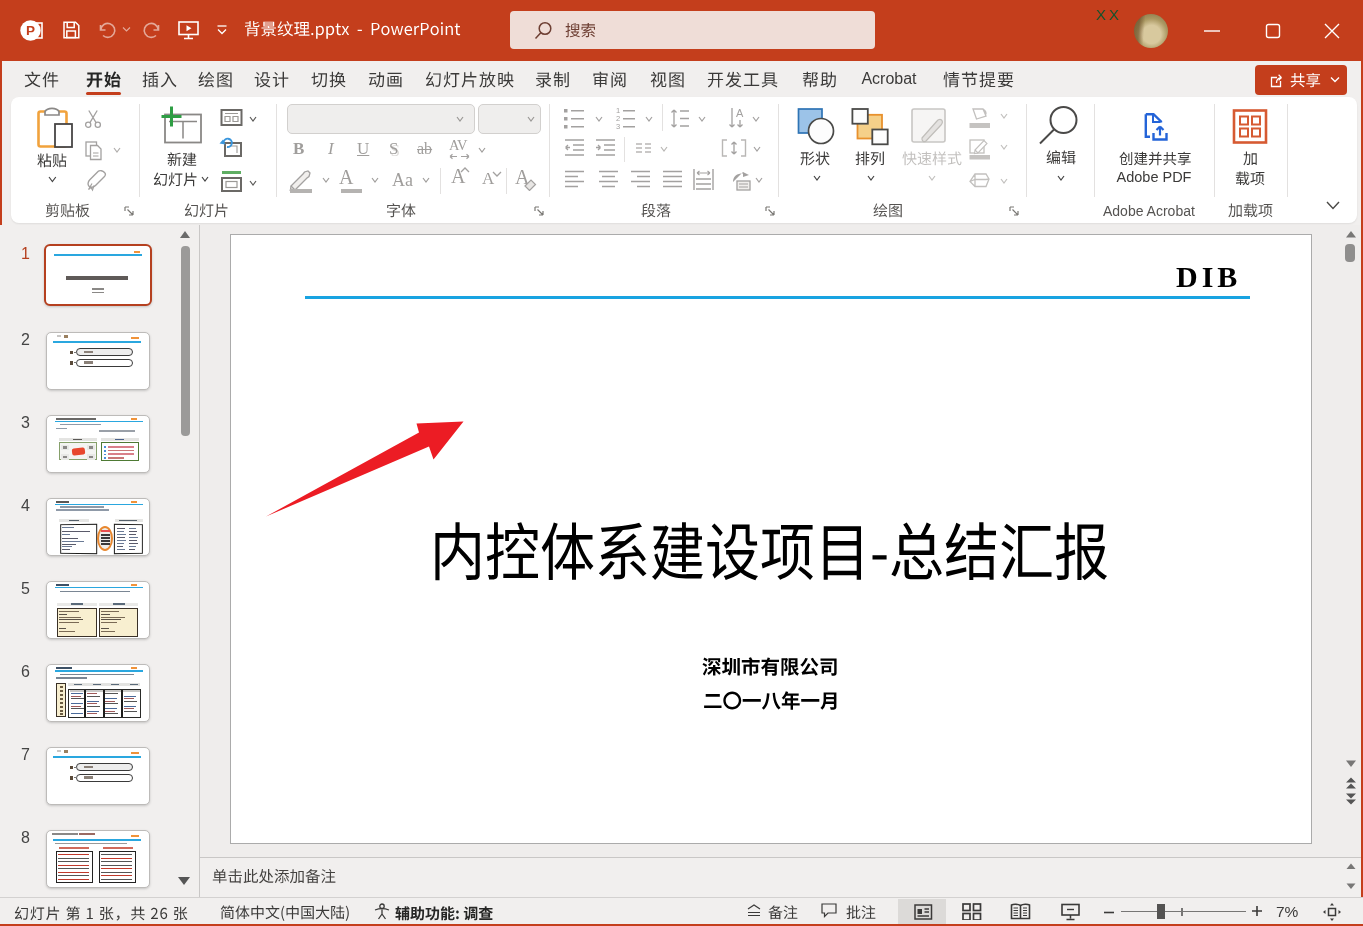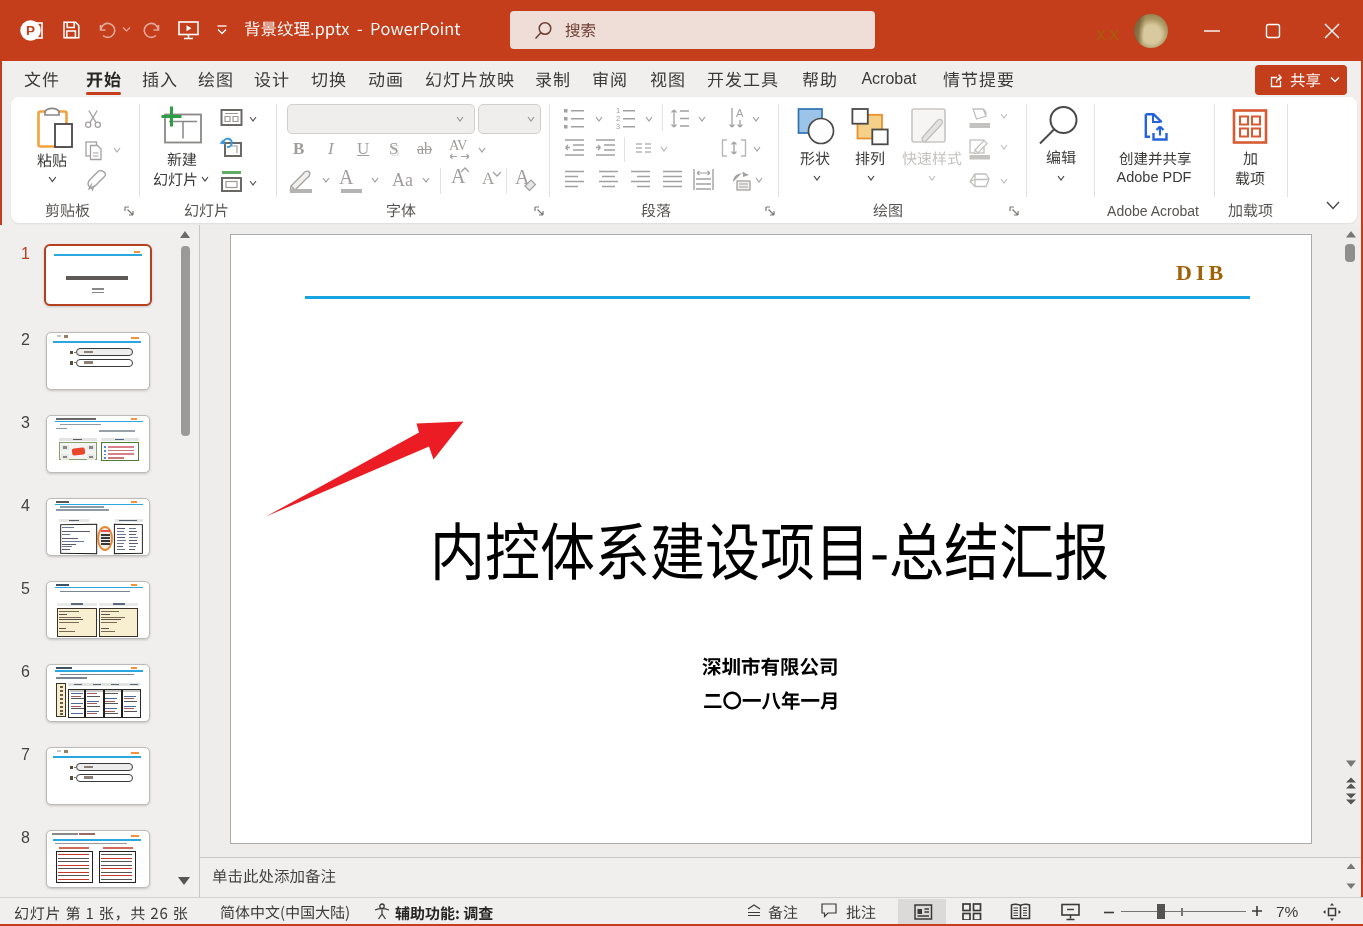--- a/index.html
+++ b/index.html
@@ -37,21 +37,21 @@
     <path fill="#fff" d="M12.1 -6.2V-4.8H4.5V-6.2ZM3.3 -7.2V1.3H4.5V-1.5H12.1V-0.1C12.1 0.2 12 0.2 11.8 0.3C11.5 0.3 10.5 0.3 9.6 0.2C9.7 0.5 9.9 1 10 1.3C11.3 1.3 12.2 1.3 12.7 1.1C13.2 1 13.4 0.6 13.4 -0V-7.2ZM4.5 -3.9H12.1V-2.4H4.5ZM5.4 -13.9V-12.4H1.3V-11.4H5.4V-9.9C3.7 -9.6 2.1 -9.4 0.9 -9.2L1.1 -8.1L5.4 -9V-7.7H6.7V-13.9ZM9.1 -13.9V-9.5C9.1 -8.2 9.5 -7.9 11.1 -7.9C11.4 -7.9 13.5 -7.9 13.9 -7.9C15.1 -7.9 15.4 -8.3 15.6 -9.9C15.2 -10 14.8 -10.2 14.5 -10.4C14.4 -9.2 14.3 -9 13.7 -9C13.3 -9 11.5 -9 11.2 -9C10.4 -9 10.3 -9 10.3 -9.5V-10.8C11.9 -11.2 13.7 -11.7 14.9 -12.2L14.1 -13.1C13.2 -12.7 11.7 -12.2 10.3 -11.8V-13.9ZM20.5 -10.6H29V-9.5H20.5ZM20.5 -12.4H29V-11.4H20.5ZM20.9 -4.8H28.6V-3.2H20.9ZM26.8 -1.1C28.3 -0.5 30.2 0.4 31.2 1.1L32 0.3C31 -0.4 29.1 -1.3 27.6 -1.8ZM21.3 -1.9C20.3 -1.1 18.7 -0.3 17.2 0.1C17.5 0.3 17.9 0.8 18.1 1C19.6 0.5 21.3 -0.5 22.4 -1.4ZM23.6 -8.3C23.8 -8.1 24 -7.9 24.1 -7.6H17.4V-6.6H32V-7.6H25.5C25.3 -8 25 -8.3 24.8 -8.6H30.2V-13.3H19.3V-8.6H24.5ZM19.7 -5.7V-2.3H24.1V0.1C24.1 0.3 24.1 0.3 23.8 0.3C23.6 0.4 22.8 0.4 21.9 0.3C22.1 0.6 22.3 1 22.3 1.3C23.5 1.3 24.3 1.3 24.7 1.2C25.2 1 25.4 0.7 25.4 0.1V-2.3H29.9V-5.7ZM33.7 -0.9 34 0.2C35.5 -0.2 37.5 -0.8 39.4 -1.3L39.2 -2.3C37.2 -1.8 35.1 -1.3 33.7 -0.9ZM34 -7C34.2 -7.1 34.6 -7.2 36.7 -7.5C35.9 -6.4 35.2 -5.4 34.9 -5.1C34.4 -4.5 34.1 -4.1 33.7 -4.1C33.8 -3.8 34 -3.2 34.1 -3C34.4 -3.2 35 -3.3 39.1 -4.2C39.1 -4.4 39.1 -4.9 39.1 -5.2L35.8 -4.6C37 -6 38.2 -7.8 39.2 -9.5L38.2 -10.1C38 -9.5 37.7 -9 37.4 -8.5L35.2 -8.3C36.2 -9.7 37.2 -11.6 37.9 -13.3L36.7 -13.8C36.1 -11.9 34.9 -9.7 34.5 -9.2C34.2 -8.6 33.9 -8.2 33.6 -8.2C33.7 -7.8 33.9 -7.2 34 -7ZM46 -9.5C45.6 -7 45 -5.1 44 -3.6C42.9 -5.2 42.2 -7.2 41.8 -9.5ZM42.4 -13.5C43 -12.6 43.7 -11.4 44.1 -10.6H39.3V-9.5H40.6C41.2 -6.7 42 -4.4 43.2 -2.6C42 -1.4 40.5 -0.4 38.3 0.2C38.6 0.5 39 1 39.2 1.3C41.2 0.5 42.8 -0.4 44 -1.7C45.1 -0.4 46.5 0.5 48.3 1.2C48.5 0.8 48.8 0.3 49.1 0.1C47.3 -0.5 45.9 -1.4 44.8 -2.6C46 -4.4 46.8 -6.6 47.3 -9.5H48.8V-10.6H44.2L45.2 -11.1C44.8 -11.8 44.1 -13 43.4 -13.9ZM57.4 -8.9H59.9V-6.8H57.4ZM61 -8.9H63.5V-6.8H61ZM57.4 -12H59.9V-9.9H57.4ZM61 -12H63.5V-9.9H61ZM54.7 -0.4V0.8H65.5V-0.4H61V-2.6H64.9V-3.8H61V-5.7H64.7V-13.1H56.2V-5.7H59.8V-3.8H56V-2.6H59.8V-0.4ZM50.1 -1.7 50.4 -0.4C51.8 -0.9 53.7 -1.5 55.5 -2.1L55.3 -3.3L53.5 -2.7V-6.8H55.2V-8H53.5V-11.6H55.4V-12.7H50.3V-11.6H52.3V-8H50.4V-6.8H52.3V-2.3C51.5 -2.1 50.7 -1.8 50.1 -1.7ZM68.3 0.2C68.9 0.2 69.4 -0.2 69.4 -0.9C69.4 -1.6 68.9 -2.1 68.3 -2.1C67.7 -2.1 67.2 -1.6 67.2 -0.9C67.2 -0.2 67.7 0.2 68.3 0.2ZM72.1 3.8H73.6V0.7L73.6 -0.8C74.4 -0.1 75.2 0.2 76 0.2C78.1 0.2 79.9 -1.6 79.9 -4.6C79.9 -7.4 78.7 -9.2 76.4 -9.2C75.3 -9.2 74.3 -8.6 73.5 -7.9H73.5L73.3 -9H72.1ZM75.8 -1.1C75.2 -1.1 74.4 -1.3 73.6 -2V-6.7C74.5 -7.5 75.3 -7.9 76 -7.9C77.7 -7.9 78.4 -6.6 78.4 -4.6C78.4 -2.4 77.3 -1.1 75.8 -1.1ZM82.3 3.8H83.9V0.7L83.8 -0.8C84.6 -0.1 85.5 0.2 86.3 0.2C88.3 0.2 90.2 -1.6 90.2 -4.6C90.2 -7.4 88.9 -9.2 86.6 -9.2C85.6 -9.2 84.6 -8.6 83.8 -7.9H83.7L83.6 -9H82.3ZM86 -1.1C85.4 -1.1 84.6 -1.3 83.9 -2V-6.7C84.7 -7.5 85.5 -7.9 86.2 -7.9C87.9 -7.9 88.6 -6.6 88.6 -4.6C88.6 -2.4 87.5 -1.1 86 -1.1ZM95.4 0.2C95.9 0.2 96.5 0 97 -0.1L96.7 -1.3C96.4 -1.1 96 -1 95.7 -1C94.7 -1 94.3 -1.6 94.3 -2.7V-7.7H96.8V-9H94.3V-11.5H93.1L92.9 -9L91.5 -8.9V-7.7H92.8V-2.8C92.8 -1 93.5 0.2 95.4 0.2ZM97.5 0H99.1L100.3 -2.1C100.6 -2.6 100.9 -3.2 101.2 -3.7H101.3C101.6 -3.2 102 -2.6 102.3 -2.1L103.6 0H105.2L102.3 -4.5L105 -9H103.4L102.3 -7C102.1 -6.5 101.8 -6 101.5 -5.5H101.5C101.2 -6 100.8 -6.5 100.6 -7L99.4 -9H97.7L100.5 -4.7ZM113.6 -4H117.9V-5.2H113.6ZM127.7 0H129.2V-4.8H131.2C133.8 -4.8 135.6 -6 135.6 -8.5C135.6 -11.2 133.8 -12.1 131.1 -12.1H127.7ZM129.2 -6.1V-10.9H130.9C133 -10.9 134.1 -10.3 134.1 -8.5C134.1 -6.8 133.1 -6.1 131 -6.1ZM141.4 0.2C143.6 0.2 145.6 -1.5 145.6 -4.5C145.6 -7.5 143.6 -9.2 141.4 -9.2C139.2 -9.2 137.3 -7.5 137.3 -4.5C137.3 -1.5 139.2 0.2 141.4 0.2ZM141.4 -1C139.9 -1 138.8 -2.4 138.8 -4.5C138.8 -6.5 139.9 -7.9 141.4 -7.9C143 -7.9 144 -6.5 144 -4.5C144 -2.4 143 -1 141.4 -1ZM149.4 0H151.1L152.4 -4.8C152.6 -5.7 152.8 -6.5 153 -7.4H153.1C153.3 -6.5 153.5 -5.7 153.7 -4.8L155 0H156.8L159.2 -9H157.8L156.5 -3.8C156.3 -2.9 156.1 -2.1 155.9 -1.3H155.9C155.6 -2.1 155.4 -2.9 155.2 -3.8L153.8 -9H152.4L151 -3.8C150.7 -2.9 150.5 -2.1 150.4 -1.3H150.3C150.1 -2.1 149.9 -2.9 149.8 -3.8L148.4 -9H146.9ZM164.8 0.2C166 0.2 167 -0.2 167.8 -0.7L167.2 -1.7C166.6 -1.3 165.9 -1 165 -1C163.3 -1 162.1 -2.2 162 -4.1H168.1C168.1 -4.4 168.1 -4.7 168.1 -5C168.1 -7.5 166.8 -9.2 164.5 -9.2C162.5 -9.2 160.5 -7.4 160.5 -4.5C160.5 -1.5 162.4 0.2 164.8 0.2ZM162 -5.2C162.2 -7 163.3 -8 164.6 -8C166 -8 166.8 -7 166.8 -5.2ZM170.3 0H171.8V-5.8C172.4 -7.3 173.3 -7.8 174.1 -7.8C174.5 -7.8 174.7 -7.8 175 -7.7L175.2 -9C175 -9.1 174.7 -9.2 174.3 -9.2C173.3 -9.2 172.4 -8.5 171.7 -7.3H171.7L171.6 -9H170.3ZM176.9 0H178.4V-4.8H180.4C183.1 -4.8 184.8 -6 184.8 -8.5C184.8 -11.2 183 -12.1 180.3 -12.1H176.9ZM178.4 -6.1V-10.9H180.1C182.3 -10.9 183.3 -10.3 183.3 -8.5C183.3 -6.8 182.3 -6.1 180.2 -6.1ZM190.7 0.2C192.9 0.2 194.8 -1.5 194.8 -4.5C194.8 -7.5 192.9 -9.2 190.7 -9.2C188.5 -9.2 186.5 -7.5 186.5 -4.5C186.5 -1.5 188.5 0.2 190.7 0.2ZM190.7 -1C189.1 -1 188.1 -2.4 188.1 -4.5C188.1 -6.5 189.1 -7.9 190.7 -7.9C192.2 -7.9 193.3 -6.5 193.3 -4.5C193.3 -2.4 192.2 -1 190.7 -1ZM197.2 0H198.7V-9H197.2ZM197.9 -10.8C198.5 -10.8 198.9 -11.2 198.9 -11.8C198.9 -12.4 198.5 -12.8 197.9 -12.8C197.3 -12.8 196.9 -12.4 196.9 -11.8C196.9 -11.2 197.3 -10.8 197.9 -10.8ZM201.7 0H203.2V-6.5C204.1 -7.4 204.7 -7.9 205.7 -7.9C206.9 -7.9 207.4 -7.2 207.4 -5.5V0H208.9V-5.7C208.9 -8 208 -9.2 206.1 -9.2C204.9 -9.2 204 -8.5 203.1 -7.7H203.1L202.9 -9H201.7ZM214.6 0.2C215.1 0.2 215.7 0 216.2 -0.1L216 -1.3C215.7 -1.1 215.3 -1 214.9 -1C213.9 -1 213.5 -1.6 213.5 -2.7V-7.7H216V-9H213.5V-11.5H212.3L212.1 -9L210.7 -8.9V-7.7H212V-2.8C212 -1 212.7 0.2 214.6 0.2Z"></path>
   </svg>
 <div style="position:absolute;left:510px;top:11px;width:365px;height:38px;background:#efddd7;border-radius:4px"></div>
 <svg style="position:absolute;left:531px;top:19px;" width="22" height="23" viewBox="0 0 22 23">
     <circle cx="14" cy="9.5" r="5.8" fill="none" stroke="#6e3f33" stroke-width="1.5"></circle>
 <path d="M9.8 13.7 L4.5 19.5" stroke="#6e3f33" stroke-width="1.5"></path>
   </svg>
 <svg style="position:absolute;left:565.4px;top:35.9px;overflow:visible" width="1" height="1" viewBox="0 0 1 1">
     <path fill="#6e3f33" d="M2.6 -13V-9.9H0.7V-8.8H2.6V-5.5L0.6 -4.8L0.9 -3.7L2.6 -4.3V-0.2C2.6 0 2.5 0 2.3 0C2.1 0.1 1.6 0.1 1 0C1.1 0.4 1.3 0.9 1.3 1.2C2.2 1.2 2.8 1.1 3.2 0.9C3.5 0.7 3.7 0.4 3.7 -0.2V-4.7L5.4 -5.4L5.2 -6.5L3.7 -5.9V-8.8H5.3V-9.9H3.7V-13ZM5.9 -4.5V-3.5H6.6L6.4 -3.5C7.1 -2.4 8 -1.5 9.1 -0.8C7.7 -0.2 6.2 0.1 4.7 0.3C4.9 0.6 5.1 1 5.2 1.3C7 1 8.6 0.5 10.1 -0.2C11.3 0.4 12.7 0.9 14.2 1.2C14.4 0.9 14.7 0.5 14.9 0.2C13.6 0 12.3 -0.3 11.2 -0.8C12.4 -1.6 13.5 -2.8 14.1 -4.2L13.4 -4.5L13.2 -4.5H10.6V-6H14.2V-11.7H11.2V-10.8H13.1V-9.3H11.3V-8.4H13.1V-7H10.6V-13H9.5V-7H7.1V-8.4H8.8V-9.3H7.1V-10.8C7.9 -11 8.7 -11.3 9.4 -11.7L8.6 -12.5C8 -12.1 7 -11.6 6.1 -11.3V-6H9.5V-4.5ZM12.5 -3.5C12 -2.6 11.1 -1.9 10.1 -1.3C9.1 -1.9 8.2 -2.7 7.6 -3.5ZM25.3 -1.6C26.6 -0.9 28.3 0.2 29.1 0.9L30 0.2C29.2 -0.5 27.5 -1.5 26.2 -2.2ZM20 -2.1C19.1 -1.3 17.7 -0.4 16.4 0.2C16.7 0.4 17.1 0.7 17.3 0.9C18.6 0.3 20.1 -0.7 21 -1.7ZM18.5 -4.9C18.8 -5.1 19.2 -5.1 22 -5.3C20.8 -4.7 19.7 -4.2 19.2 -4C18.3 -3.7 17.6 -3.4 17.1 -3.4C17.2 -3.1 17.3 -2.6 17.4 -2.4C17.8 -2.5 18.4 -2.6 22.9 -2.9V-0.2C22.9 0 22.9 0.1 22.6 0.1C22.4 0.1 21.5 0.1 20.6 0.1C20.8 0.4 20.9 0.8 21 1.2C22.1 1.2 22.9 1.2 23.4 1C23.9 0.8 24.1 0.5 24.1 -0.1V-2.9L27.9 -3.2C28.3 -2.7 28.6 -2.3 28.9 -2L29.8 -2.6C29.1 -3.4 27.7 -4.7 26.6 -5.6L25.8 -5.1C26.2 -4.7 26.6 -4.4 27.1 -4L20.3 -3.6C22.5 -4.4 24.7 -5.5 26.8 -6.7L25.9 -7.4C25.2 -7 24.5 -6.6 23.7 -6.2L20.3 -6C21.4 -6.5 22.4 -7.1 23.4 -7.8L22.9 -8.2H28.9V-6.3H30V-9.2H23.9V-10.6H29.8V-11.7H23.9V-13H22.6V-11.7H16.7V-10.6H22.6V-9.2H16.5V-6.3H17.6V-8.2H22.2C21.1 -7.3 19.7 -6.6 19.3 -6.4C18.9 -6.1 18.5 -6 18.2 -6C18.3 -5.7 18.5 -5.2 18.5 -4.9Z"></path>
   </svg>
-<div style="position:absolute;left:1096px;top:26px;width:40px;height:20px;color:#a16207;font:15px 'Liberation Sans',sans-serif;letter-spacing:3px">XX</div>
+<div style="position:absolute;left:1096px;top:6px;width:40px;height:20px;color:#14532d;font:15px 'Liberation Sans',sans-serif;letter-spacing:3px">XX</div>
 <div style="position:absolute;left:1134px;top:14px;width:34px;height:34px;border-radius:50%;background:linear-gradient(95deg, rgba(92,62,30,0.5) 0 16%, rgba(92,62,30,0) 32%),radial-gradient(circle at 52% 60%, #d8c99e 0 34%, #ab9963 58%, #7a673e 100%);overflow:hidden"></div>
 <svg style="position:absolute;left:1203px;top:23px;" width="18" height="16" viewBox="0 0 18 16">
     <path d="M1 8 H17" stroke="#fff" stroke-width="1.4"></path>
   </svg>
 <svg style="position:absolute;left:1264px;top:23px;" width="18" height="16" viewBox="0 0 18 16">
     <rect x="2.5" y="1.5" width="13" height="13" rx="2" fill="none" stroke="#fff" stroke-width="1.4"></rect>
   </svg>
 <svg style="position:absolute;left:1323px;top:23px;" width="18" height="16" viewBox="0 0 18 16">
     <path d="M2 1 L16 15 M16 1 L2 15" stroke="#fff" stroke-width="1.4"></path>
   </svg>
@@ -130,21 +130,21 @@
   </svg>
 <svg style="position:absolute;left:641.4px;top:216.2px;overflow:visible" width="1" height="1" viewBox="0 0 1 1">
     <path fill="#555351" d="M8.1 -12V-10.2C8.1 -9.1 7.8 -7.8 6.3 -6.8C6.6 -6.7 7 -6.3 7.1 -6.1C8.8 -7.2 9.1 -8.9 9.1 -10.2V-11.1H11.2V-8.2C11.2 -7.2 11.4 -6.8 12.4 -6.8C12.6 -6.8 13.3 -6.8 13.5 -6.8C13.8 -6.8 14.1 -6.9 14.3 -6.9C14.3 -7.1 14.2 -7.5 14.2 -7.8C14.1 -7.7 13.7 -7.7 13.5 -7.7C13.3 -7.7 12.7 -7.7 12.5 -7.7C12.3 -7.7 12.3 -7.8 12.3 -8.2V-12ZM7 -5.8V-4.8H8.1L7.5 -4.6C8 -3.4 8.7 -2.3 9.5 -1.4C8.5 -0.6 7.2 -0 5.9 0.3C6.1 0.5 6.4 1 6.5 1.3C7.9 0.9 9.2 0.3 10.3 -0.6C11.2 0.2 12.4 0.8 13.7 1.2C13.9 0.9 14.2 0.4 14.4 0.2C13.1 -0.1 12 -0.6 11.1 -1.3C12.1 -2.4 12.9 -3.8 13.3 -5.6L12.6 -5.8L12.4 -5.8ZM8.4 -4.8H12C11.6 -3.7 11 -2.8 10.3 -2.1C9.5 -2.8 8.9 -3.8 8.4 -4.8ZM1.8 -11.3V-2.5L0.5 -2.4L0.7 -1.3L1.8 -1.5V1H2.9V-1.6L6.5 -2.2L6.5 -3.2L2.9 -2.7V-4.9H6.2V-5.9H2.9V-7.9H6.2V-8.9H2.9V-10.6C4.2 -10.9 5.6 -11.4 6.7 -11.8L5.7 -12.7C4.8 -12.2 3.2 -11.6 1.8 -11.2ZM15.9 0.3 16.7 1.1C17.7 0 18.8 -1.4 19.6 -2.7L18.9 -3.5C18 -2.1 16.8 -0.6 15.9 0.3ZM16.6 -8.7C17.5 -8.2 18.6 -7.5 19.2 -7.1L19.8 -7.9C19.3 -8.4 18.1 -9 17.3 -9.4ZM15.6 -5.8C16.5 -5.4 17.6 -4.7 18.2 -4.2L18.9 -5.1C18.3 -5.6 17.1 -6.2 16.3 -6.6ZM22.8 -9.8C22.2 -8.6 21 -7.2 19.4 -6.2C19.7 -6 20 -5.7 20.2 -5.5C20.8 -5.9 21.4 -6.4 21.9 -6.9C22.4 -6.4 23.1 -5.9 23.8 -5.4C22.4 -4.7 20.9 -4.1 19.5 -3.8C19.7 -3.6 19.9 -3.2 20 -2.9L21 -3.2V1.2H22.1V0.6H26.9V1.2H28V-3.3H21.3C22.5 -3.7 23.6 -4.2 24.7 -4.8C26.1 -4 27.5 -3.4 28.9 -3C29.1 -3.3 29.4 -3.7 29.6 -3.9C28.3 -4.3 26.9 -4.8 25.7 -5.4C26.8 -6.2 27.7 -7.2 28.4 -8.2L27.7 -8.7L27.5 -8.6H23.3C23.5 -8.9 23.7 -9.2 23.9 -9.5ZM22.1 -0.3V-2.4H26.9V-0.3ZM26.8 -7.8C26.2 -7.1 25.5 -6.5 24.7 -6C23.9 -6.5 23.1 -7.1 22.5 -7.7L22.6 -7.8ZM15.9 -11.5V-10.5H19.3V-9.3H20.4V-10.5H24.5V-9.3H25.6V-10.5H29.1V-11.5H25.6V-12.6H24.5V-11.5H20.4V-12.6H19.3V-11.5Z"></path>
   </svg>
 <svg style="position:absolute;left:873.4px;top:216.2px;overflow:visible" width="1" height="1" viewBox="0 0 1 1">
     <path fill="#555351" d="M0.6 -0.8 0.8 0.3C2.1 -0.2 3.8 -0.8 5.4 -1.5L5.2 -2.4C3.5 -1.8 1.7 -1.2 0.6 -0.8ZM7.2 -7.6V-6.6H12.4V-7.6ZM0.8 -6.3C1.1 -6.5 1.4 -6.5 3 -6.7C2.4 -5.8 1.9 -5.1 1.6 -4.8C1.2 -4.2 0.9 -3.9 0.6 -3.8C0.7 -3.5 0.9 -3 0.9 -2.7C1.2 -2.9 1.7 -3.1 5.2 -4C5.2 -4.2 5.1 -4.6 5.1 -5L2.5 -4.3C3.6 -5.7 4.6 -7.3 5.4 -8.9L4.4 -9.5C4.2 -8.9 3.9 -8.3 3.5 -7.7L1.9 -7.6C2.8 -8.9 3.6 -10.6 4.2 -12.2L3.1 -12.6C2.6 -10.8 1.6 -8.8 1.3 -8.4C1 -7.8 0.7 -7.5 0.5 -7.4C0.6 -7.1 0.8 -6.6 0.8 -6.3ZM5.9 0.9C6.3 0.7 6.9 0.6 12.4 0C12.7 0.4 12.9 0.9 13 1.2L14 0.7C13.6 -0.2 12.6 -1.8 11.7 -2.9L10.8 -2.5C11.1 -2 11.5 -1.4 11.9 -0.9L7.6 -0.4C8.2 -1.5 9.1 -3 9.7 -3.9H13.8V-5H5.9V-3.9H8.5C7.9 -3 6.7 -1 6.4 -0.6C6.1 -0.4 5.8 -0.3 5.5 -0.2C5.6 0 5.8 0.6 5.9 0.9ZM9.5 -12.6C8.6 -10.6 7 -8.8 5.3 -7.6C5.5 -7.4 5.8 -6.8 5.9 -6.6C7.3 -7.6 8.7 -9.1 9.8 -10.8C10.8 -9.3 12.4 -7.8 13.7 -6.8C13.9 -7.1 14.1 -7.6 14.3 -7.8C12.9 -8.7 11.2 -10.3 10.3 -11.7L10.6 -12.3ZM20.6 -4.2C21.8 -3.9 23.4 -3.4 24.2 -3L24.7 -3.8C23.8 -4.1 22.3 -4.6 21.1 -4.9ZM19.1 -2.3C21.2 -2 23.8 -1.4 25.2 -0.9L25.7 -1.8C24.3 -2.2 21.7 -2.8 19.6 -3ZM16.3 -11.9V1.2H17.3V0.6H27.6V1.2H28.8V-11.9ZM17.3 -0.4V-10.9H27.6V-0.4ZM21.2 -10.6C20.5 -9.4 19.2 -8.2 17.9 -7.5C18.1 -7.3 18.5 -7 18.7 -6.8C19.1 -7.1 19.6 -7.4 20.1 -7.8C20.5 -7.4 21.1 -6.9 21.7 -6.5C20.4 -5.9 18.9 -5.5 17.6 -5.2C17.8 -5 18 -4.5 18.1 -4.3C19.6 -4.6 21.2 -5.2 22.6 -5.9C23.9 -5.3 25.3 -4.8 26.7 -4.4C26.9 -4.7 27.1 -5.1 27.3 -5.3C26 -5.5 24.7 -5.9 23.5 -6.5C24.7 -7.2 25.6 -8.1 26.2 -9.1L25.6 -9.5L25.4 -9.4H21.5C21.8 -9.7 22 -10 22.2 -10.3ZM20.7 -8.4 20.8 -8.5H24.7C24.1 -8 23.4 -7.4 22.6 -7C21.8 -7.4 21.2 -7.9 20.7 -8.4Z"></path>
   </svg>
 <svg style="position:absolute;left:1227.6px;top:216.2px;overflow:visible" width="1" height="1" viewBox="0 0 1 1">
     <path fill="#555351" d="M8.6 -10.7V1H9.7V-0.1H12.6V0.9H13.7V-10.7ZM9.7 -1.2V-9.6H12.6V-1.2ZM2.9 -12.4 2.9 -9.8H0.8V-8.7H2.9C2.8 -4.9 2.3 -1.5 0.4 0.4C0.7 0.6 1.1 1 1.3 1.2C3.3 -1 3.8 -4.6 4 -8.7H6.3C6.1 -2.9 6 -0.8 5.7 -0.4C5.5 -0.2 5.4 -0.1 5.2 -0.1C4.9 -0.1 4.3 -0.1 3.6 -0.2C3.8 0.1 3.9 0.6 3.9 0.9C4.6 1 5.2 1 5.7 0.9C6.1 0.9 6.4 0.7 6.7 0.3C7.1 -0.3 7.2 -2.5 7.3 -9.2C7.3 -9.3 7.3 -9.8 7.3 -9.8H4L4 -12.4ZM26 -11.8C26.7 -11.2 27.5 -10.3 27.9 -9.8L28.7 -10.4C28.4 -10.9 27.5 -11.7 26.9 -12.3ZM27.6 -7.5C27.2 -6.1 26.6 -4.7 25.9 -3.5C25.6 -4.8 25.5 -6.4 25.3 -8.3H29.3V-9.2H25.3C25.2 -10.3 25.2 -11.4 25.2 -12.6H24.1C24.1 -11.4 24.2 -10.3 24.2 -9.2H20.5V-10.5H23.2V-11.4H20.5V-12.6H19.4V-11.4H16.6V-10.5H19.4V-9.2H15.8V-8.3H24.3C24.4 -5.9 24.7 -3.8 25.1 -2.2C24.4 -1.1 23.6 -0.2 22.6 0.5C22.9 0.7 23.2 1 23.4 1.2C24.2 0.6 24.9 -0.1 25.6 -1C26.1 0.3 26.9 1.1 27.8 1.1C28.9 1.1 29.3 0.4 29.4 -1.9C29.2 -2 28.8 -2.2 28.6 -2.4C28.5 -0.7 28.3 -0 27.9 -0C27.3 -0 26.7 -0.8 26.3 -2C27.3 -3.6 28 -5.4 28.6 -7.2ZM16 -1.4 16.1 -0.3 20 -0.7V1.1H21V-0.8L23.8 -1.1V-2.1L21 -1.8V-3.2H23.4V-4.2H21V-5.4H20V-4.2H17.9C18.2 -4.7 18.6 -5.2 18.9 -5.9H23.7V-6.8H19.3C19.5 -7.2 19.7 -7.6 19.8 -8L18.7 -8.3C18.6 -7.8 18.4 -7.3 18.2 -6.8H16V-5.9H17.7C17.5 -5.4 17.3 -5 17.2 -4.8C16.9 -4.4 16.7 -4.1 16.5 -4C16.6 -3.8 16.8 -3.2 16.8 -3C16.9 -3.1 17.4 -3.2 18 -3.2H20V-1.7ZM39.3 -7.5V-4.3C39.3 -2.8 38.9 -0.8 34.8 0.3C35 0.5 35.4 0.9 35.5 1.2C39.7 -0.2 40.4 -2.4 40.4 -4.3V-7.5ZM40.3 -1.4C41.5 -0.6 43 0.5 43.7 1.2L44.4 0.4C43.7 -0.3 42.2 -1.3 41 -2.1ZM30.4 -2.8 30.7 -1.6C32.1 -2.1 33.9 -2.7 35.7 -3.3L35.5 -4.3L33.7 -3.7V-9.8H35.4V-10.8H30.7V-9.8H32.6V-3.4ZM36.3 -9.4V-2.3H37.4V-8.3H42.2V-2.3H43.4V-9.4H39.8C40 -9.8 40.3 -10.4 40.5 -10.9H44.4V-11.9H35.7V-10.9H39.2C39 -10.4 38.9 -9.8 38.7 -9.4Z"></path>
   </svg>
-<div style="position:absolute;left:1103px;top:203px;width:100px;height:16px;text-align:center;color:#555351;font:14px 'Liberation Sans',sans-serif">Adobe Acrobat</div>
+<div style="position:absolute;left:1103px;top:203px;width:100px;height:16px;color:#555351;font:14px 'Liberation Sans',sans-serif">Adobe Acrobat</div>
 <svg style="position:absolute;left:124px;top:206px;" width="11" height="11" viewBox="0 0 11 11">
     <path d="M1 1 H5 M1 1 V5 M3.5 3.5 L9 9 M9 9 V5 M9 9 H5" stroke="#7a7874" stroke-width="1.2" fill="none"></path>
   </svg>
 <svg style="position:absolute;left:534px;top:206px;" width="11" height="11" viewBox="0 0 11 11">
     <path d="M1 1 H5 M1 1 V5 M3.5 3.5 L9 9 M9 9 V5 M9 9 H5" stroke="#7a7874" stroke-width="1.2" fill="none"></path>
   </svg>
 <svg style="position:absolute;left:765px;top:206px;" width="11" height="11" viewBox="0 0 11 11">
     <path d="M1 1 H5 M1 1 V5 M3.5 3.5 L9 9 M9 9 V5 M9 9 H5" stroke="#7a7874" stroke-width="1.2" fill="none"></path>
   </svg>
 <svg style="position:absolute;left:1009px;top:206px;" width="11" height="11" viewBox="0 0 11 11">
@@ -670,21 +670,21 @@
     <div style="position:absolute;left:54px;top:48.5px;width:31px;height:1.2px;background:#555;"></div>
   </div>
 <svg style="position:absolute;left:178px;top:229px;" width="14" height="12" viewBox="0 0 14 12">
     <path d="M7 2 L12 9 L2 9 Z" fill="#6b6b6b"></path>
   </svg>
 <div style="position:absolute;left:181px;top:246px;width:9px;height:190px;background:#9b9a99;border-radius:4px"></div>
 <svg style="position:absolute;left:176px;top:874px;" width="16" height="14" viewBox="0 0 16 14">
     <path d="M2 3 L8 11 L14 3 Z" fill="#555"></path>
   </svg>
 <div style="position:absolute;left:230px;top:234px;width:1082px;height:610px;background:#fff;border:1px solid #ababab;box-sizing:border-box"></div>
-<div style="position:absolute;left:1176px;top:260px;width:75px;height:28px;color:#a16207;font-family:'Liberation Serif',serif;font-weight:bold;font-size:22px;letter-spacing:4px">DIB</div>
+<div style="position:absolute;left:1176px;top:260px;width:75px;height:28px;color:#000000;font-family:'Liberation Serif',serif;font-weight:bold;font-size:30px;letter-spacing:4px">DIB</div>
 <div style="position:absolute;left:305px;top:296px;width:945px;height:3px;background:#18a3e1"></div>
 <svg style="position:absolute;left:260px;top:415px;overflow:visible" width="215" height="105" viewBox="0 0 215 105">
     <path d="M6 101.5 L159 17.5 L156.5 8.5 L203.5 6.5 L173.5 44.5 L169 31.5 Z" fill="#ec1c24"></path>
   </svg>
 <svg style="position:absolute;left:429.8px;top:575.3px;overflow:visible" width="1" height="1" viewBox="0 0 1 1">
     <path fill="#000" transform="scale(1 1.14)" d="M5.4 -36.8V4.5H9.5V-32.7H25.4C25.1 -25.5 23.1 -16.4 10.9 -9.8C11.9 -9.1 13.3 -7.6 13.9 -6.7C21.3 -11.1 25.3 -16.3 27.4 -21.6C32.5 -16.9 38 -11.2 40.8 -7.4L44.2 -10.1C40.8 -14.2 34.1 -20.7 28.7 -25.5C29.2 -28 29.5 -30.4 29.6 -32.7H45.6V-1.1C45.6 -0.1 45.3 0.2 44.2 0.3C43.1 0.3 39.4 0.3 35.5 0.2C36.1 1.3 36.7 3.2 36.9 4.3C41.9 4.3 45.3 4.3 47.2 3.7C49.1 3 49.7 1.6 49.7 -1V-36.8H29.6V-46.2H25.5V-36.8ZM93.2 -30.4C96.7 -27.3 101.4 -22.8 103.6 -20.3L106.3 -23C103.9 -25.5 99.2 -29.7 95.8 -32.7ZM85.8 -32.6C83.2 -29 79.2 -25.3 75.3 -22.8C76.1 -22.1 77.4 -20.5 77.9 -19.7C81.9 -22.6 86.5 -27 89.4 -31.3ZM64 -46.3V-35.5H57.4V-31.6H64V-18.5C61.3 -17.5 58.7 -16.8 56.8 -16.2L57.7 -12L64 -14.4V-0.9C64 -0.1 63.7 0.1 63.1 0.1C62.4 0.2 60.3 0.2 57.9 0.1C58.5 1.2 59 2.9 59.1 3.9C62.5 4 64.7 3.8 66 3.2C67.4 2.5 67.9 1.4 67.9 -0.9V-15.7L73.8 -17.9L73.2 -21.7L67.9 -19.8V-31.6H73.6V-35.5H67.9V-46.3ZM73.3 -1.1V2.6H108V-1.1H92.9V-14.9H104.1V-18.6H77.7V-14.9H88.7V-1.1ZM87.3 -45.3C88.1 -43.6 89 -41.4 89.7 -39.5H75.2V-29.9H78.9V-35.9H103.5V-30.5H107.5V-39.5H94.2C93.5 -41.5 92.3 -44.1 91.2 -46.3ZM123.8 -46C121.1 -37.7 116.5 -29.4 111.7 -24C112.5 -23.1 113.7 -20.9 114.1 -20C115.7 -21.8 117.3 -24 118.8 -26.3V4.3H122.8V-33.3C124.6 -37 126.3 -41 127.7 -44.9ZM132.9 -9.6V-5.8H142V4.1H146V-5.8H154.8V-9.6H146V-28.7C149.4 -19.1 154.7 -9.8 160.4 -4.6C161.2 -5.7 162.5 -7.2 163.5 -7.9C157.6 -12.7 151.9 -21.9 148.6 -31.1H162.5V-35.1H146V-46H142V-35.1H126.4V-31.1H139.5C136.1 -21.8 130.3 -12.4 124.2 -7.6C125.2 -6.9 126.6 -5.4 127.2 -4.5C133 -9.7 138.4 -18.8 142 -28.5V-9.6ZM180.7 -12.3C177.8 -8.4 173.2 -4.3 168.8 -1.6C169.9 -1 171.7 0.3 172.5 1.1C176.7 -1.9 181.6 -6.4 184.9 -10.8ZM200 -10.4C204.5 -6.9 210.2 -1.9 213 1.2L216.5 -1.3C213.5 -4.4 207.8 -9.2 203.2 -12.6ZM201.5 -24.4C202.9 -23.1 204.5 -21.6 206 -20L181.8 -18.4C190 -22.4 198.4 -27.5 206.6 -33.7L203.4 -36.3C200.6 -34 197.6 -31.9 194.7 -29.9L181.2 -29.2C185.2 -32 189.2 -35.5 192.9 -39.4C200 -40.1 206.8 -41.1 212 -42.4L209.2 -45.8C200.3 -43.6 184.2 -42.1 170.9 -41.4C171.3 -40.5 171.8 -38.8 171.9 -37.8C176.8 -38.1 181.9 -38.4 187.1 -38.8C183.5 -35.1 179.4 -31.8 178 -30.9C176.3 -29.6 175 -28.8 173.9 -28.7C174.3 -27.6 175 -25.8 175.1 -25C176.2 -25.4 177.9 -25.6 189.1 -26.3C184.4 -23.4 180.4 -21.2 178.5 -20.3C175.1 -18.6 172.6 -17.5 170.8 -17.3C171.3 -16.2 171.9 -14.3 172.1 -13.5C173.6 -14.1 175.8 -14.4 190.9 -15.5V-1.1C190.9 -0.5 190.7 -0.3 189.8 -0.2C188.9 -0.2 185.9 -0.2 182.6 -0.3C183.3 0.8 184 2.6 184.2 3.8C188.2 3.8 191 3.7 192.8 3.1C194.6 2.4 195.1 1.3 195.1 -1V-15.8L208.8 -16.8C210.4 -15 211.7 -13.3 212.6 -11.9L215.9 -13.9C213.7 -17.2 208.9 -22.3 204.7 -26.1ZM241.7 -41.5V-38.2H252V-34.1H238.2V-30.9H252V-26.6H241.3V-23.2H252V-19H240.8V-15.8H252V-11.5H238.5V-8.2H252V-2.7H255.9V-8.2H271.5V-11.5H255.9V-15.8H269.4V-19H255.9V-23.2H268.2V-30.9H272V-34.1H268.2V-41.5H255.9V-46.2H252V-41.5ZM255.9 -30.9H264.5V-26.6H255.9ZM255.9 -34.1V-38.2H264.5V-34.1ZM225.3 -21.6C225.3 -22.2 226.6 -22.9 227.4 -23.4H234.2C233.5 -18.5 232.4 -14.2 231 -10.6C229.5 -12.8 228.3 -15.6 227.4 -18.9L224.3 -17.7C225.6 -13.3 227.3 -9.7 229.3 -6.9C227.4 -3.3 224.9 -0.4 222 1.6C222.9 2.2 224.5 3.6 225.1 4.4C227.7 2.4 230.1 -0.4 232 -3.9C237.8 1.6 245.8 3 255.9 3H271.3C271.5 1.9 272.3 0.1 272.9 -0.8C270.1 -0.7 258.2 -0.7 256 -0.7C246.7 -0.7 239.1 -1.9 233.7 -7.3C235.9 -12.4 237.5 -18.8 238.4 -26.6L236.1 -27.1L235.3 -27.1H230.6C233.3 -31.2 236.1 -36.4 238.6 -41.7L235.9 -43.4L234.6 -42.8H223.5V-39.1H233C230.8 -34.2 228.1 -29.7 227.1 -28.3C226 -26.6 224.6 -25.2 223.6 -25C224.2 -24.1 225 -22.4 225.3 -21.6ZM281.7 -42.7C284.6 -40.1 288.3 -36.4 290 -34L292.8 -37C291.1 -39.2 287.4 -42.8 284.4 -45.2ZM277.4 -28.9V-25H285.1V-5.2C285.1 -2.7 283.4 -0.9 282.4 -0.2C283.1 0.6 284.2 2.3 284.6 3.3C285.4 2.2 286.9 1.1 296.7 -6.2C296.2 -7 295.6 -8.5 295.2 -9.6L289.1 -5.2V-28.9ZM302 -44.2V-38.1C302 -34 300.8 -29.5 293.5 -26.2C294.3 -25.5 295.7 -23.9 296.2 -23.1C304.1 -26.9 305.9 -32.8 305.9 -38V-40.4H315.6V-31.5C315.6 -27.3 316.4 -25.8 320.3 -25.8C320.9 -25.8 323.6 -25.8 324.4 -25.8C325.5 -25.8 326.6 -25.9 327.3 -26.1C327.1 -27 327 -28.6 326.9 -29.6C326.3 -29.5 325.1 -29.4 324.3 -29.4C323.6 -29.4 321.1 -29.4 320.5 -29.4C319.7 -29.4 319.6 -29.9 319.6 -31.5V-44.2ZM319.3 -18C317.3 -13.6 314.3 -10 310.7 -7.1C307 -10.1 304.1 -13.8 302.1 -18ZM296.1 -21.9V-18H299L298.2 -17.8C300.4 -12.7 303.5 -8.3 307.4 -4.7C303.3 -2.1 298.6 -0.3 293.8 0.8C294.5 1.7 295.4 3.4 295.7 4.4C301.1 3 306.1 0.9 310.6 -2.1C314.8 0.9 319.8 3.2 325.4 4.6C325.9 3.4 327.1 1.8 328 0.9C322.7 -0.2 318 -2.1 313.9 -4.7C318.6 -8.8 322.4 -14.1 324.6 -21L322 -22.1L321.3 -21.9ZM364 -27.5V-15.9C364 -10.1 362.5 -3.1 347.5 1C348.4 1.9 349.6 3.4 350.1 4.2C365.7 -0.7 368.1 -8.7 368.1 -15.9V-27.5ZM367.9 -5C372.1 -2.3 377.5 1.7 380.1 4.3L382.9 1.4C380.2 -1.2 374.7 -5 370.5 -7.6ZM331.6 -10.1 332.6 -5.8C337.7 -7.5 344.4 -9.8 350.8 -12L350.3 -15.6L343.6 -13.6V-35.8H350V-39.7H332.5V-35.8H339.5V-12.4ZM352.9 -34.3V-8.4H356.9V-30.6H374.9V-8.5H379V-34.3H366C366.9 -36 367.7 -38.1 368.6 -40H382.6V-43.8H351V-40H363.7C363.2 -38.2 362.5 -36.1 361.8 -34.3ZM397.8 -25.9H426.7V-16.8H397.8ZM397.8 -29.8V-38.7H426.7V-29.8ZM397.8 -12.8H426.7V-3.7H397.8ZM393.7 -42.8V4.1H397.8V0.3H426.7V4.1H431V-42.8ZM442.5 -13.5H456.6V-17.3H442.5ZM500.8 -11.8C504 -8 507.2 -2.9 508.4 0.6L511.8 -1.5C510.6 -5 507.2 -9.9 504 -13.6ZM481.7 -14.8C485.4 -12.3 489.6 -8.4 491.6 -5.7L494.7 -8.4C492.6 -10.9 488.3 -14.7 484.7 -17.1ZM474.5 -13.3V-1.9C474.5 2.6 476.2 3.8 482.8 3.8C484.1 3.8 493.7 3.8 495.2 3.8C500.2 3.8 501.6 2.3 502.2 -4.1C501 -4.3 499.2 -5 498.3 -5.6C498 -0.7 497.6 0.1 494.8 0.1C492.7 0.1 484.6 0.1 483 0.1C479.5 0.1 478.9 -0.3 478.9 -1.9V-13.3ZM466.6 -12.4C465.6 -8.1 463.7 -3.3 461.4 -0.5L465.2 1.3C467.7 -2 469.5 -7.2 470.5 -11.7ZM473.7 -31.2H499.6V-21.5H473.7ZM469.3 -35.1V-17.5H504.2V-35.1H495.2C497.1 -37.9 499.2 -41.3 500.9 -44.4L496.7 -46.1C495.3 -42.8 492.9 -38.3 490.7 -35.1H479.4L482.7 -36.7C481.7 -39.3 479.2 -43.1 476.7 -46L473.2 -44.3C475.5 -41.5 477.8 -37.7 478.8 -35.1ZM516 -2.9 516.7 1.3C522.2 0.1 529.5 -1.4 536.4 -3L536.1 -6.8C528.7 -5.3 521.1 -3.7 516 -2.9ZM517.2 -23.5C518 -23.9 519.4 -24.1 526.4 -25C523.9 -21.5 521.6 -18.8 520.5 -17.7C518.7 -15.7 517.4 -14.4 516.2 -14.1C516.7 -13 517.3 -11 517.6 -10.1C518.9 -10.8 520.9 -11.3 536.2 -14.1C536.1 -15 535.9 -16.6 536 -17.7L523.7 -15.7C528.2 -20.5 532.5 -26.3 536.2 -32.3L532.5 -34.6C531.4 -32.6 530.2 -30.6 528.9 -28.7L521.6 -28.1C524.9 -32.7 528.1 -38.5 530.5 -44.1L526.3 -45.9C524.1 -39.4 520.1 -32.6 518.9 -30.9C517.7 -29.1 516.7 -27.8 515.7 -27.6C516.2 -26.5 516.9 -24.4 517.2 -23.5ZM549.2 -46.3V-38.8H536.5V-34.9H549.2V-26.3H537.9V-22.3H565V-26.3H553.5V-34.9H566V-38.8H553.5V-46.3ZM539.3 -16.7V4.3H543.3V2H559.5V4.1H563.6V-16.7ZM543.3 -1.8V-13H559.5V-1.8ZM574.1 -42.2C577.4 -40.3 581.4 -37.3 583.4 -35.3L586.1 -38.3C584 -40.3 579.9 -43.1 576.6 -45ZM571.4 -27C574.8 -25.2 579 -22.6 581 -20.7L583.6 -23.9C581.4 -25.8 577.1 -28.3 573.8 -29.9ZM572.6 0.6 576.1 3.3C579.2 -1.6 582.7 -8.1 585.4 -13.7L582.3 -16.4C579.3 -10.4 575.3 -3.5 572.6 0.6ZM620.4 -43H588.1V1.6H621.5V-2.5H592.3V-38.9H620.4ZM647.4 -44.3V4.3H651.5V-21.7H653.1C655.2 -15.9 658.1 -10.6 661.7 -6.1C658.9 -3 655.6 -0.4 651.8 1.5C652.7 2.3 654 3.6 654.6 4.5C658.3 2.5 661.5 -0.1 664.3 -3.1C667.3 0 670.6 2.5 674.2 4.2C674.9 3.2 676.1 1.5 677.1 0.8C673.4 -0.8 670 -3.2 667 -6.2C670.9 -11.6 673.7 -17.9 675.1 -24.8L672.4 -25.6L671.7 -25.5H651.5V-40.5H669C668.8 -35.5 668.5 -33.4 667.8 -32.7C667.3 -32.3 666.7 -32.2 665.5 -32.2C664.4 -32.2 660.8 -32.3 657.2 -32.6C657.8 -31.6 658.3 -30.2 658.4 -29.1C662 -28.9 665.5 -28.9 667.3 -29C669.1 -29.1 670.3 -29.4 671.3 -30.4C672.5 -31.7 673 -34.8 673.3 -42.6C673.4 -43.2 673.4 -44.3 673.4 -44.3ZM657 -21.7H670.2C668.9 -17.3 666.9 -13 664.2 -9.3C661.2 -13 658.8 -17.2 657 -21.7ZM634.5 -46.2V-35.1H626.7V-31.1H634.5V-19.4L625.8 -17.1L626.9 -12.9L634.5 -15.1V-0.7C634.5 0.2 634.2 0.4 633.2 0.5C632.4 0.5 629.6 0.6 626.5 0.4C627.1 1.6 627.7 3.3 627.8 4.4C632.2 4.4 634.8 4.3 636.4 3.6C638 3 638.7 1.8 638.7 -0.8V-16.3L645.3 -18.3L644.8 -22.3L638.7 -20.5V-31.1H644.9V-35.1H638.7V-46.2Z"></path>
   </svg>
 <svg style="position:absolute;left:702.4px;top:674.0px;overflow:visible" width="1" height="1" viewBox="0 0 1 1">
     <path fill="#000" d="M6.3 -15.7V-11.7H8.3V-13.7H16.1V-11.8H18.2V-15.7ZM9.5 -12.9C8.7 -11.5 7.4 -10.2 6 -9.3C6.5 -8.9 7.2 -8.1 7.6 -7.7C9 -8.8 10.6 -10.5 11.6 -12.2ZM12.7 -11.9C14 -10.6 15.6 -8.9 16.3 -7.7L18.1 -9C17.3 -10.1 15.7 -11.8 14.3 -13ZM1.3 -14.6C2.4 -14 3.8 -13.2 4.5 -12.6L5.8 -14.6C5 -15.1 3.5 -15.9 2.5 -16.4ZM0.5 -9.3C1.7 -8.7 3.2 -7.8 4 -7.1L5.1 -9.1C4.3 -9.7 2.7 -10.5 1.6 -11.1ZM0.9 -0.1 2.6 1.5C3.6 -0.4 4.7 -2.6 5.5 -4.7L4 -6.3C3 -4 1.8 -1.6 0.9 -0.1ZM11 -9V-7.1H6.3V-5H9.8C8.7 -3.3 6.9 -1.8 5.1 -0.9C5.6 -0.5 6.2 0.3 6.6 0.9C8.3 -0.1 9.9 -1.6 11 -3.4V1.5H13.4V-3.4C14.5 -1.7 15.8 -0.2 17.3 0.8C17.6 0.2 18.4 -0.6 18.9 -1.1C17.3 -1.9 15.7 -3.4 14.6 -5H18.3V-7.1H13.4V-9ZM31.6 -15V-0.9H33.9V-15ZM35.4 -16.1V1.5H37.8V-16.1ZM27.9 -16V-9.2C27.9 -5.8 27.7 -2.5 25.7 0.3C26.4 0.6 27.5 1.2 28 1.6C30 -1.5 30.2 -5.5 30.2 -9.2V-16ZM20 -2.9 20.8 -0.5C22.7 -1.3 25 -2.2 27.2 -3.1L26.8 -5.3L24.9 -4.6V-9.6H27.1V-11.9H24.9V-16.3H22.6V-11.9H20.4V-9.6H22.6V-3.8C21.6 -3.5 20.7 -3.2 20 -2.9ZM46.7 -16.1C47 -15.4 47.4 -14.6 47.7 -13.9H39.8V-11.6H47.5V-9.5H41.5V-0.3H43.9V-7.2H47.5V1.6H49.9V-7.2H53.8V-2.9C53.8 -2.6 53.7 -2.5 53.4 -2.5C53.1 -2.5 51.9 -2.5 50.9 -2.6C51.2 -1.9 51.6 -1 51.7 -0.3C53.2 -0.3 54.3 -0.3 55.2 -0.7C56 -1 56.2 -1.7 56.2 -2.8V-9.5H49.9V-11.6H57.7V-13.9H50.5C50.2 -14.7 49.5 -15.9 49 -16.8ZM65.6 -16.6C65.4 -15.8 65.2 -15 64.9 -14.2H59.6V-12H63.9C62.7 -9.8 61.1 -7.7 59 -6.3C59.4 -5.9 60.2 -5 60.5 -4.5C61.5 -5.2 62.3 -5.9 63.1 -6.8V1.7H65.4V-2H72.5V-0.8C72.5 -0.6 72.4 -0.5 72.1 -0.4C71.7 -0.4 70.6 -0.4 69.6 -0.5C69.9 0.1 70.2 1.1 70.3 1.8C71.9 1.8 73 1.7 73.8 1.4C74.6 1 74.8 0.4 74.8 -0.8V-10.5H65.7C66 -11 66.2 -11.5 66.5 -12H77V-14.2H67.4C67.6 -14.8 67.8 -15.4 68 -16ZM65.4 -5.2H72.5V-4H65.4ZM65.4 -7.2V-8.4H72.5V-7.2ZM79.5 -15.8V1.7H81.5V-13.7H83.4C83.1 -12.4 82.7 -10.9 82.3 -9.7C83.4 -8.3 83.7 -7 83.7 -6.1C83.7 -5.5 83.6 -5.1 83.3 -4.9C83.2 -4.8 83 -4.8 82.8 -4.8C82.6 -4.7 82.3 -4.8 82 -4.8C82.3 -4.2 82.5 -3.3 82.5 -2.8C82.9 -2.7 83.4 -2.7 83.8 -2.8C84.2 -2.9 84.6 -3 84.9 -3.2C85.5 -3.7 85.7 -4.6 85.7 -5.8C85.7 -7 85.5 -8.3 84.3 -9.9C84.9 -11.4 85.5 -13.4 86 -15L84.5 -15.9L84.1 -15.8ZM93.2 -10.4V-8.8H88.9V-10.4ZM93.2 -12.3H88.9V-13.8H93.2ZM86.7 1.8C87.1 1.5 87.9 1.2 91.7 0.3C91.6 -0.3 91.6 -1.2 91.6 -1.9L88.9 -1.3V-6.8H90C90.9 -2.9 92.5 0.1 95.5 1.7C95.8 1 96.5 0.1 97 -0.4C95.7 -0.9 94.7 -1.8 93.8 -3C94.7 -3.5 95.7 -4.3 96.6 -5L95.1 -6.6C94.5 -6 93.6 -5.3 92.9 -4.7C92.5 -5.3 92.3 -6 92.1 -6.8H95.5V-15.8H86.6V-1.7C86.6 -0.8 86.1 -0.3 85.7 -0C86 0.4 86.5 1.3 86.7 1.8ZM103.3 -16.1C102.2 -13.3 100.3 -10.6 98.2 -8.9C98.9 -8.5 100 -7.7 100.4 -7.3C102.5 -9.2 104.6 -12.2 105.9 -15.4ZM111 -16.3 108.7 -15.3C110.2 -12.5 112.5 -9.3 114.5 -7.3C115 -7.9 115.8 -8.8 116.5 -9.3C114.5 -11 112.2 -13.8 111 -16.3ZM100.4 0.8C101.4 0.4 102.7 0.3 112.2 -0.5C112.7 0.3 113.1 1.1 113.4 1.8L115.8 0.5C114.8 -1.3 113 -4.1 111.3 -6.3L109.1 -5.2C109.7 -4.5 110.3 -3.6 110.9 -2.7L103.6 -2.2C105.4 -4.3 107.2 -6.9 108.6 -9.7L106 -10.8C104.6 -7.5 102.2 -4.1 101.4 -3.2C100.6 -2.4 100.2 -1.9 99.5 -1.7C99.9 -1 100.3 0.3 100.4 0.8ZM118.7 -11.8V-9.7H130.3V-11.8ZM118.5 -15.4V-13.2H132.2V-1.2C132.2 -0.9 132.1 -0.8 131.8 -0.8C131.4 -0.8 130.1 -0.8 129 -0.8C129.3 -0.2 129.7 1 129.7 1.7C131.5 1.7 132.8 1.7 133.6 1.2C134.4 0.8 134.6 0.1 134.6 -1.2V-15.4ZM122 -6.3H126.9V-3.7H122ZM119.7 -8.3V-0.2H122V-1.7H129.2V-8.3Z"></path>
   </svg>

